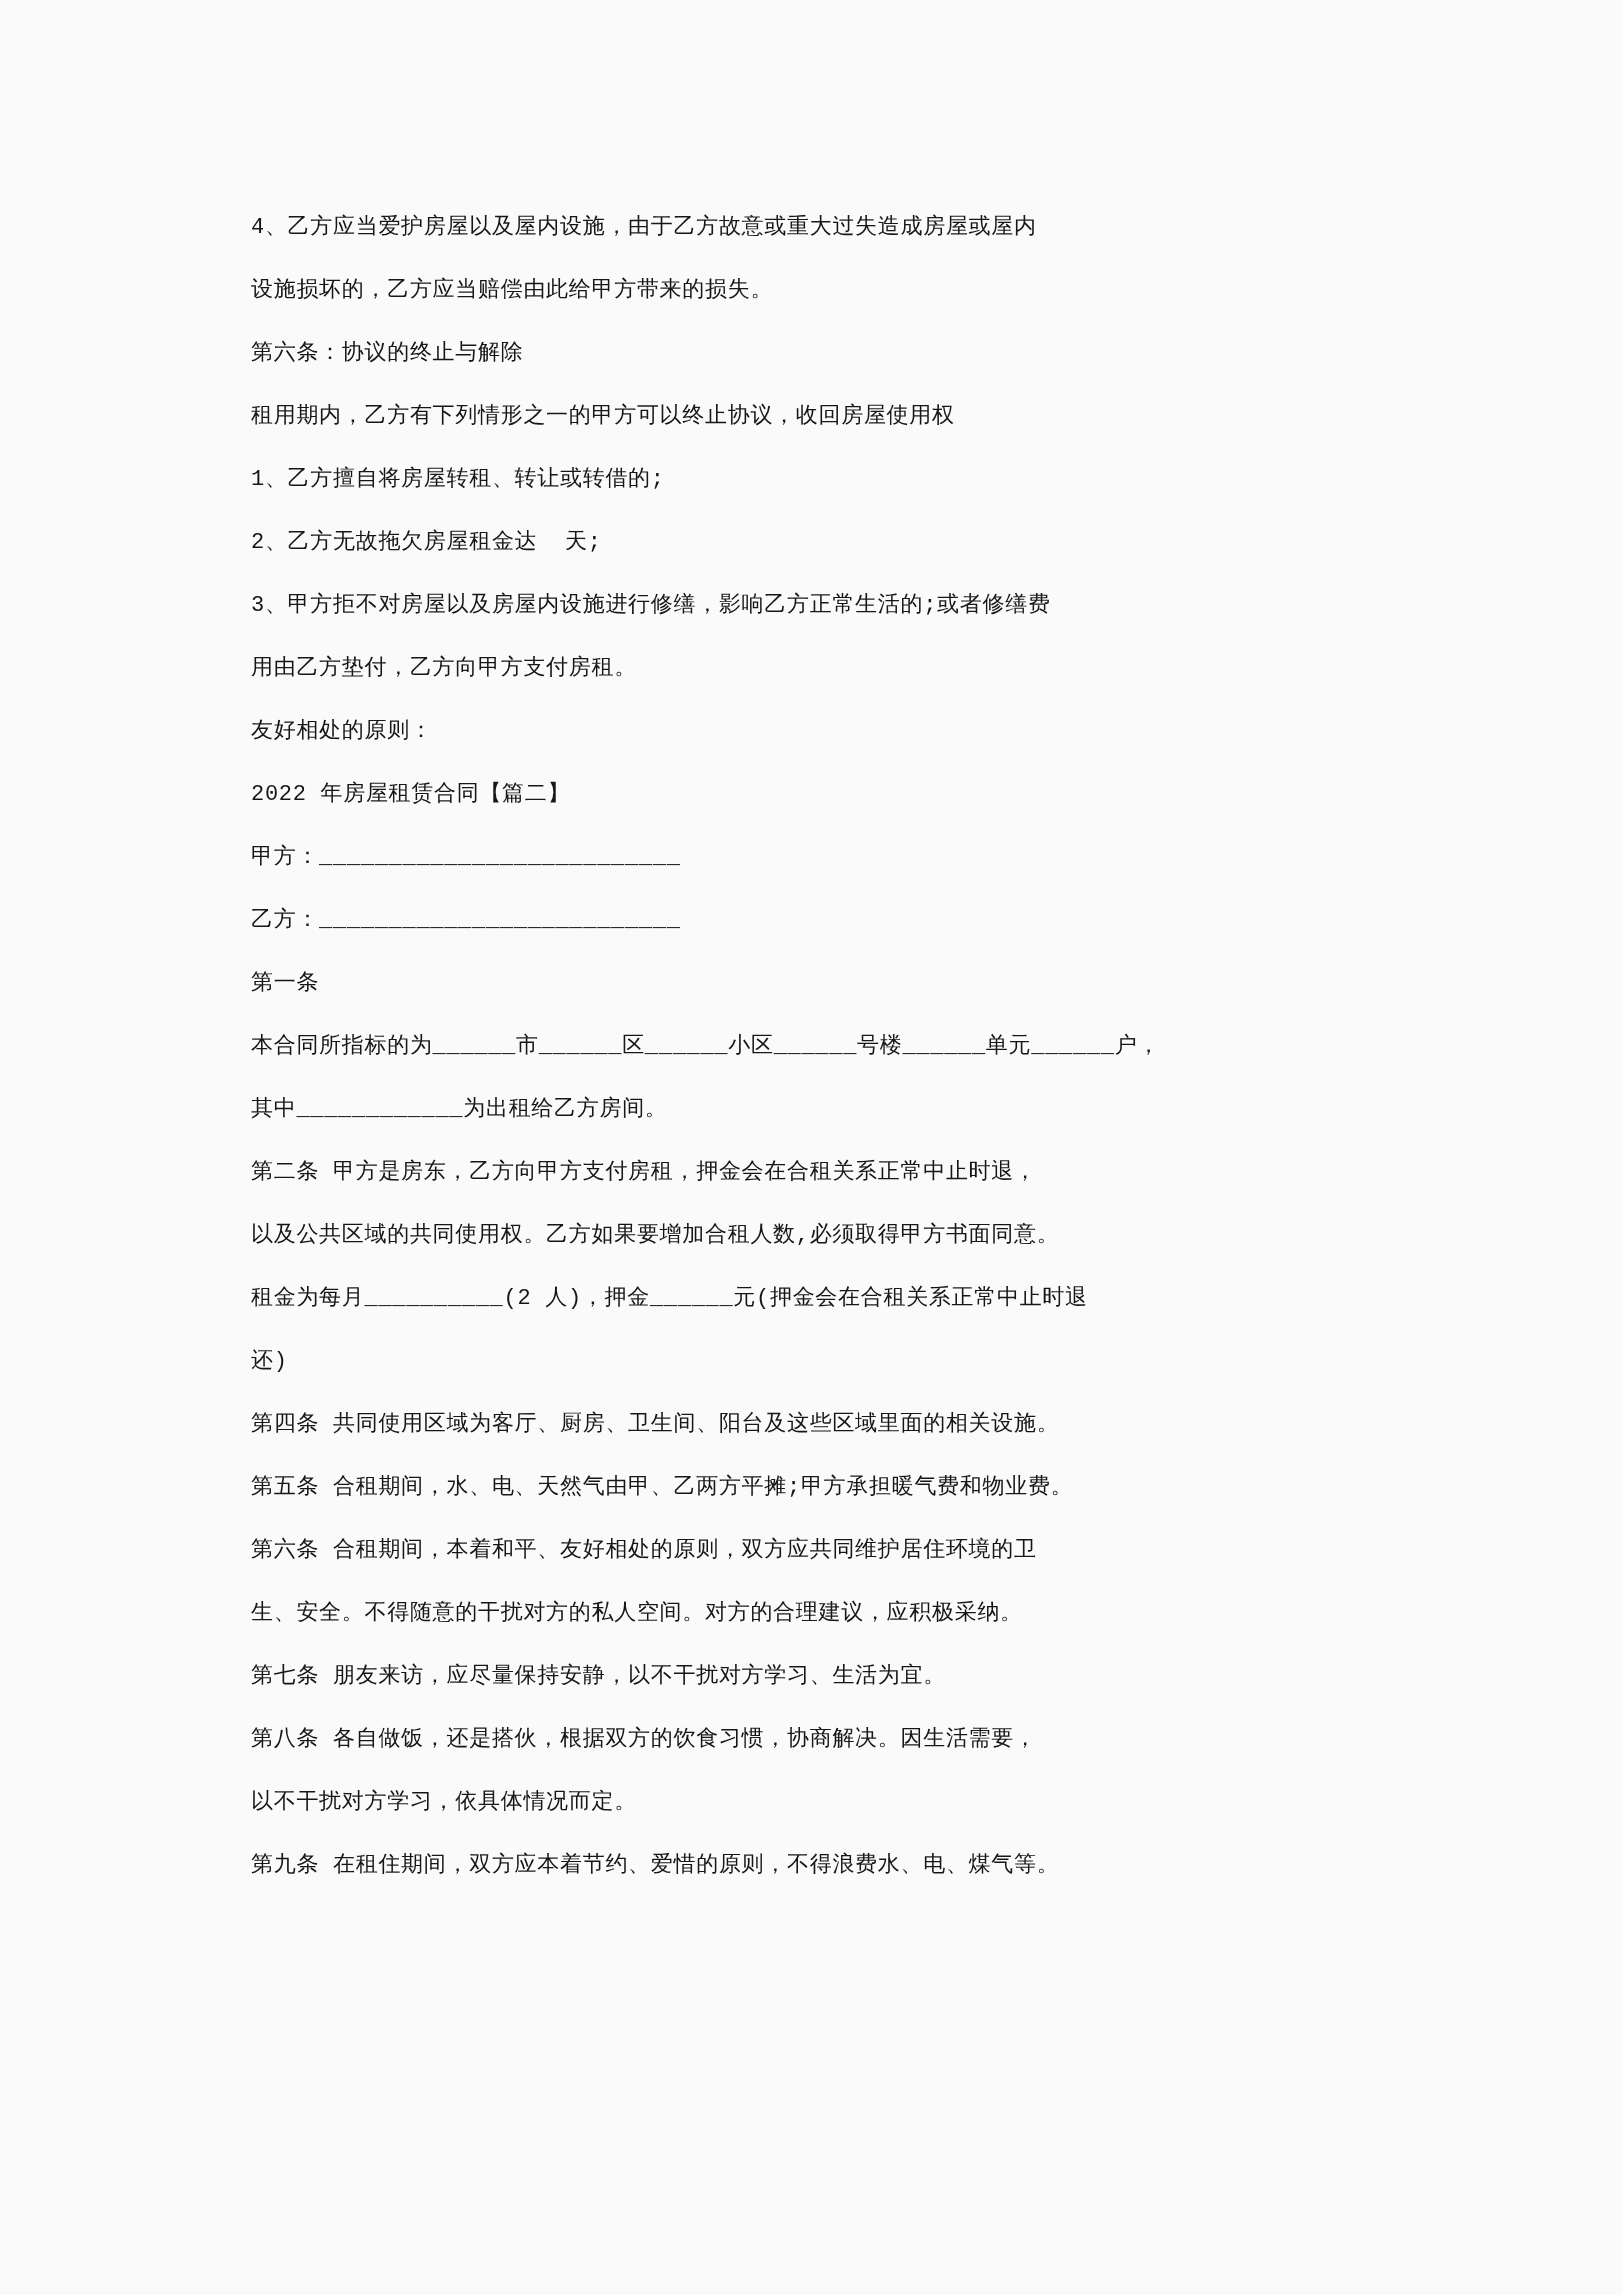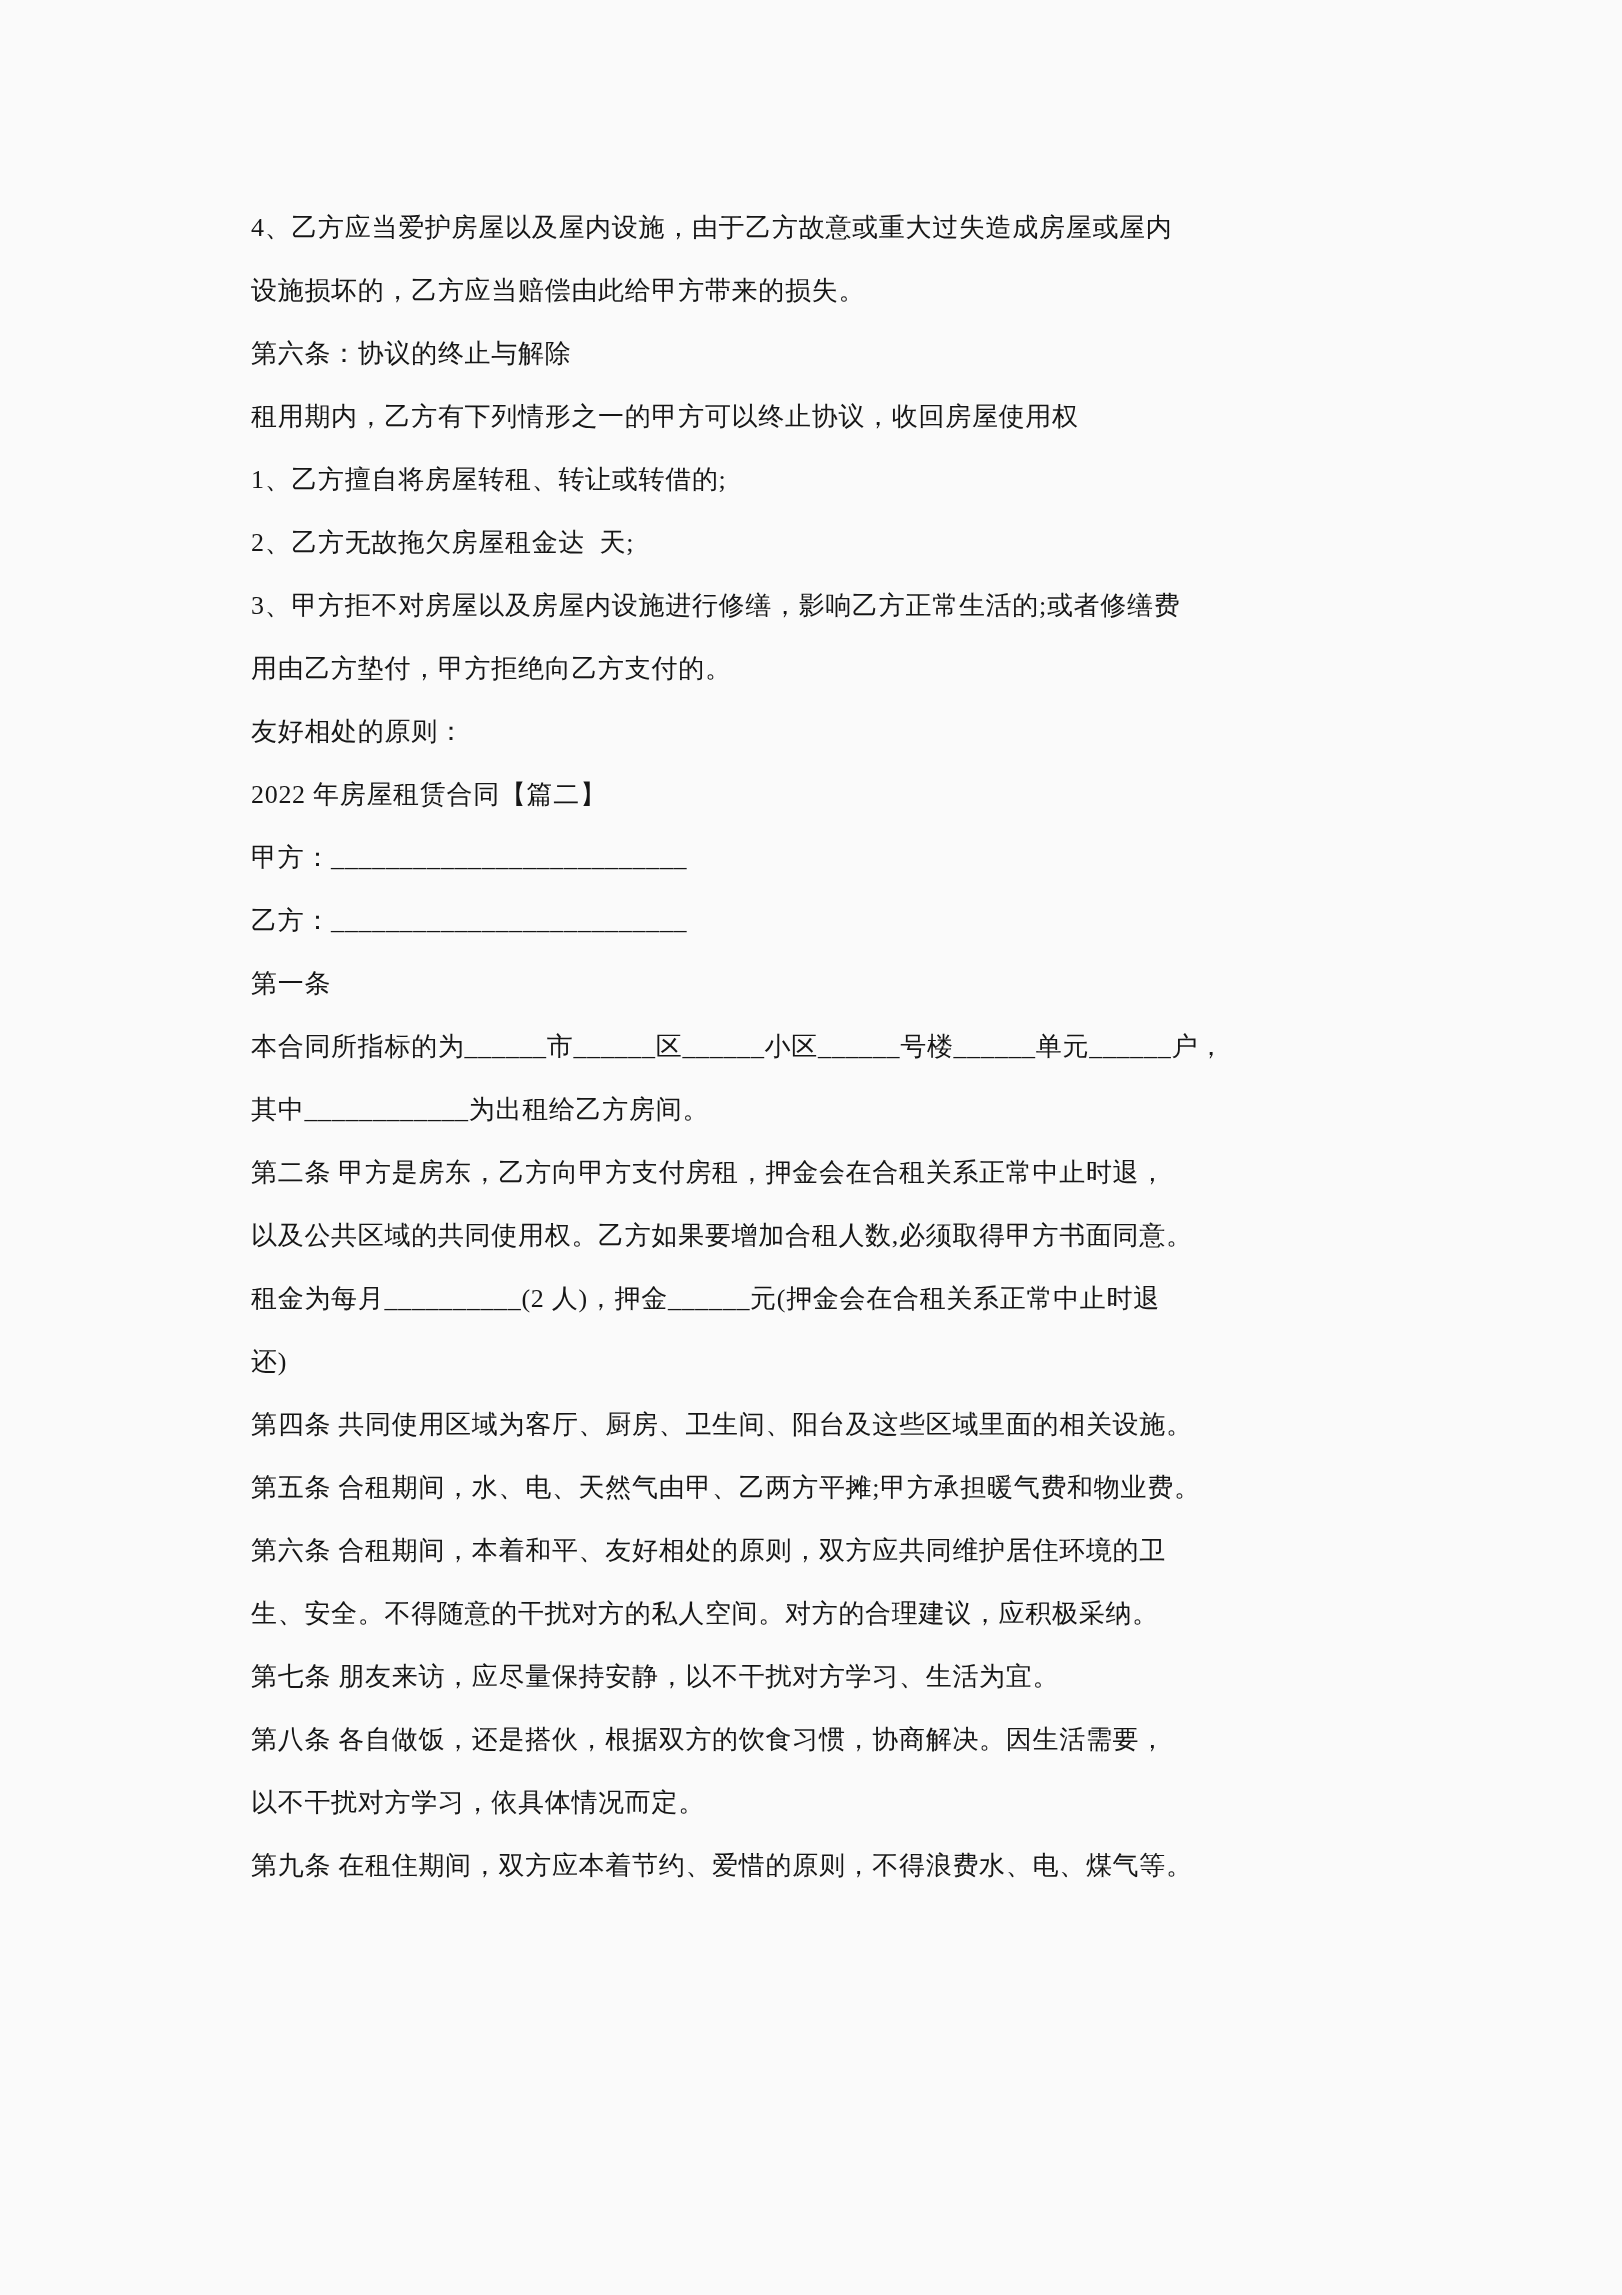--- a/index.html
+++ b/index.html
@@ -17,40 +17,41 @@
       overflow: hidden;
       box-sizing: border-box;
     }
     .text-block {
       position: absolute;
       left: 251px;
       top: 196px;
       right: 170px;
     }
     .contract-line {
-      font-size: 26px;
+      font-size: 22px;
       line-height: 63px;
       white-space: pre;
       letter-spacing: 0.7px;
       font-weight: 400;
+      font-family: Liberation Mono, monospace;
     }
   </style>
 </head>
 <body>
 
 <div class="page">
   <div class="text-block">
       <div class="contract-line">4、乙方应当爱护房屋以及屋内设施，由于乙方故意或重大过失造成房屋或屋内</div>
       <div class="contract-line">设施损坏的，乙方应当赔偿由此给甲方带来的损失。</div>
       <div class="contract-line">第六条：协议的终止与解除</div>
       <div class="contract-line">租用期内，乙方有下列情形之一的甲方可以终止协议，收回房屋使用权</div>
       <div class="contract-line">1、乙方擅自将房屋转租、转让或转借的;</div>
       <div class="contract-line">2、乙方无故拖欠房屋租金达  天;</div>
       <div class="contract-line">3、甲方拒不对房屋以及房屋内设施进行修缮，影响乙方正常生活的;或者修缮费</div>
-      <div class="contract-line">用由乙方垫付，甲方拒绝向乙方支付的。</div>
+      <div class="contract-line">用由乙方垫付，乙方向甲方支付房租。</div>
       <div class="contract-line">友好相处的原则：</div>
       <div class="contract-line">2022 年房屋租赁合同【篇二】</div>
       <div class="contract-line">甲方：__________________________</div>
       <div class="contract-line">乙方：__________________________</div>
       <div class="contract-line">第一条</div>
       <div class="contract-line">本合同所指标的为______市______区______小区______号楼______单元______户，</div>
       <div class="contract-line">其中____________为出租给乙方房间。</div>
       <div class="contract-line">第二条 甲方是房东，乙方向甲方支付房租，押金会在合租关系正常中止时退，</div>
       <div class="contract-line">以及公共区域的共同使用权。乙方如果要增加合租人数,必须取得甲方书面同意。</div>
       <div class="contract-line">租金为每月__________(2 人)，押金______元(押金会在合租关系正常中止时退</div>

